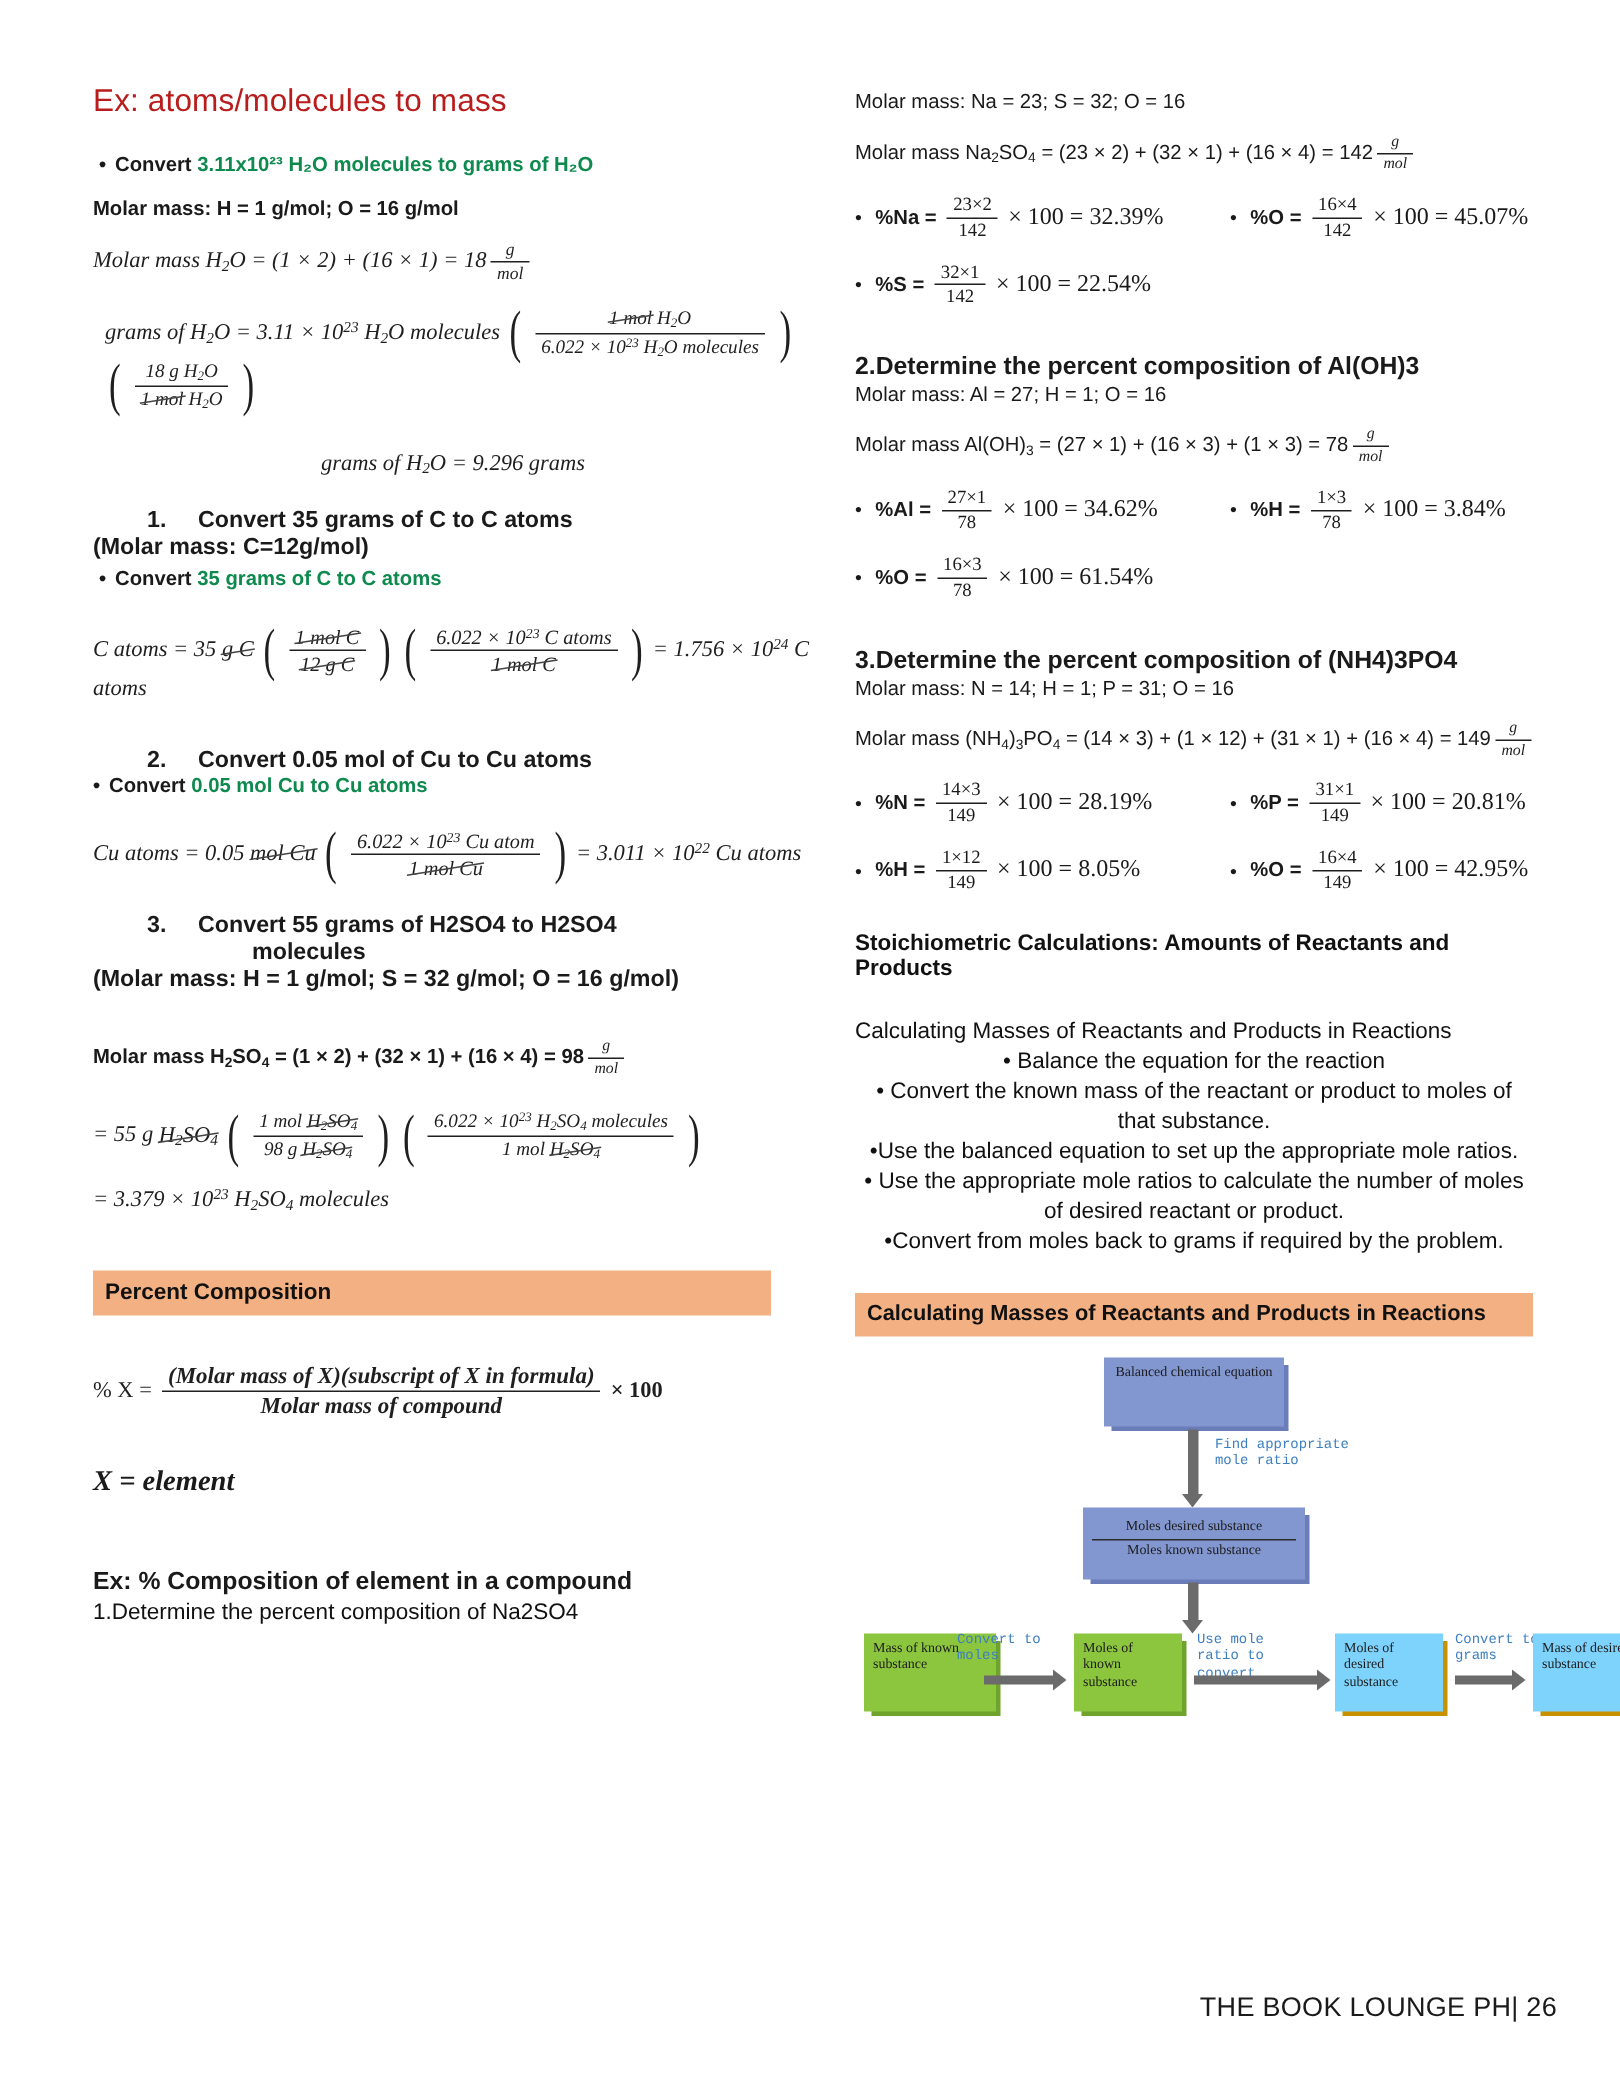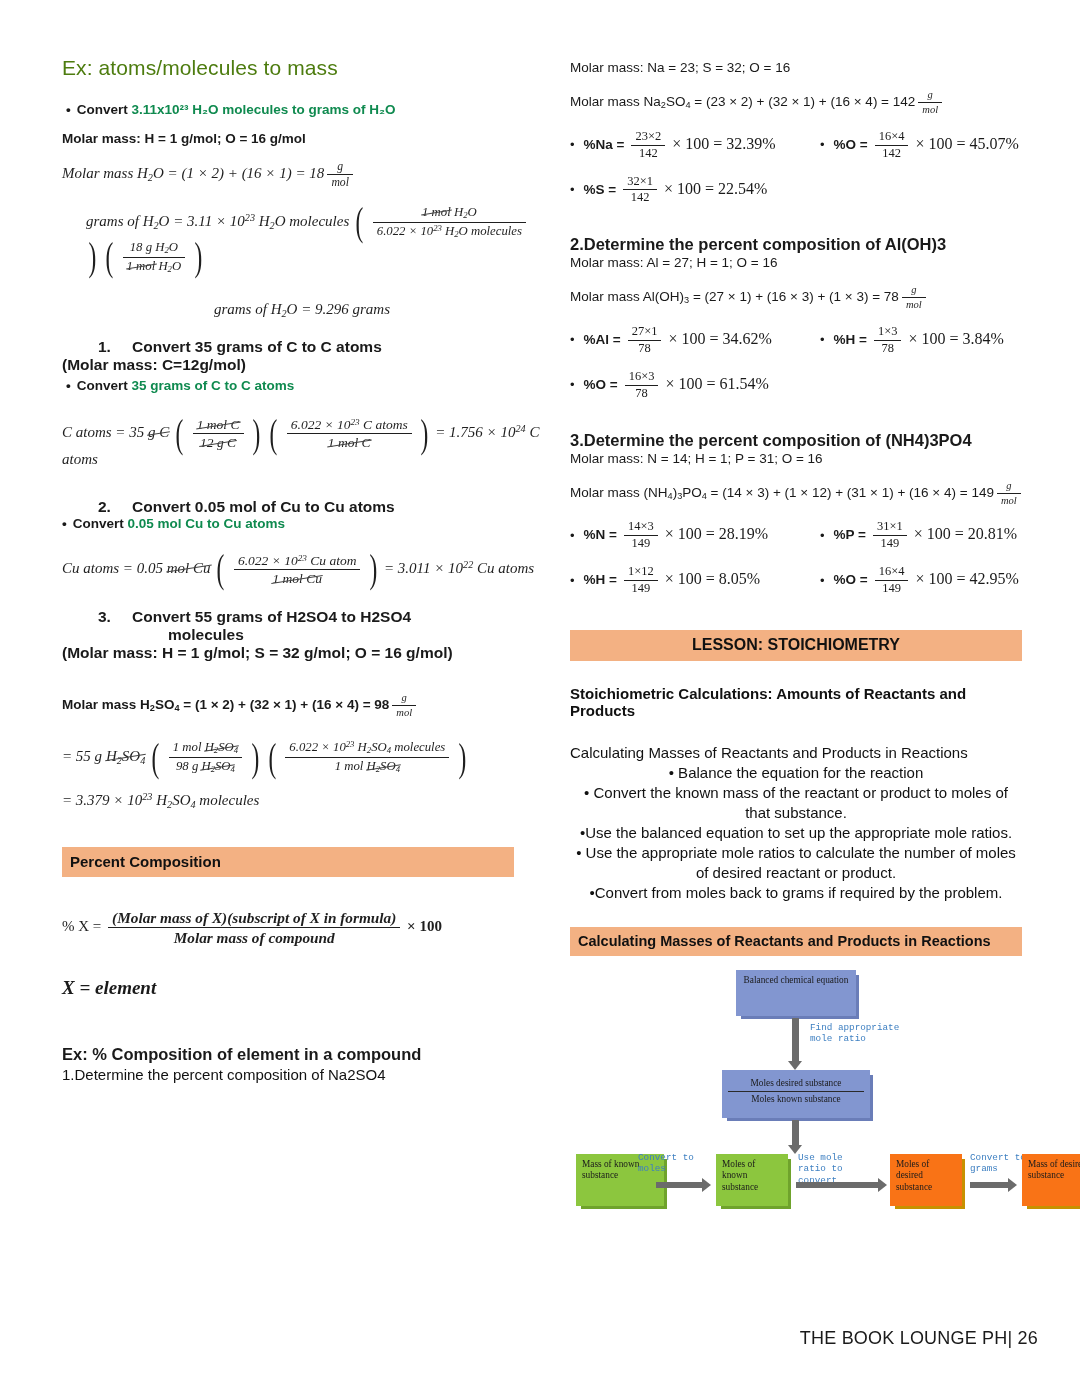--- a/index.html
+++ b/index.html
@@ -9,21 +9,21 @@
     font-family:"Liberation Sans", sans-serif;
     color:#1a1a1a;
     position:relative;
     overflow:hidden;
   }
   .page{position:absolute;inset:0;}
   .col-left{position:absolute;left:62px;top:56px;width:480px;}
   .col-right{position:absolute;left:570px;top:60px;width:460px;}
 
   
-  .h-title{font-size:21px;font-weight:400;color:#4d7c0f;letter-spacing:.1px;margin:0 0 22px 0;}
+  .h-title{font-size:21px;font-weight:400;color:#b91c1c;letter-spacing:.1px;margin:0 0 22px 0;}
   .bullet-green{font-size:13.5px;font-weight:bold;color:#0f8a4f;margin:0 0 14px 4px;}
   .bullet-green .lead{color:#1a1a1a;font-weight:bold;}
   .bullet-green:before{content:"\2022";color:#1a1a1a;margin-right:6px;}
   .plain{font-size:13.5px;color:#1a1a1a;margin:0 0 14px 0;font-weight:bold;}
   .math{font-family:"Liberation Serif", serif;font-style:italic;color:#1f1f1f;}
   .mathline{font-family:"Liberation Serif", serif;font-size:15px;margin:0 0 16px 0;color:#1f1f1f;}
   .serif-up{font-family:"Liberation Serif", serif;font-style:normal;}
 
   sub{font-size:.68em;vertical-align:-.25em;}
   sup{font-size:.68em;vertical-align:.45em;}
@@ -65,21 +65,21 @@
   .pc-cell .lbl{font-family:"Liberation Sans",sans-serif;font-size:13.5px;font-weight:bold;}
   .pc-cell:before{content:"\2022";margin-right:5px;font-family:"Liberation Sans",sans-serif;font-size:13px;}
   .pc-c1{width:250px;}
 
   
   .flow{position:relative;width:460px;height:215px;margin-top:10px;}
   .fbox{position:absolute;box-sizing:border-box;font-family:"Liberation Serif",serif;
         font-size:9.3px;color:#1b1b1b;line-height:1.25;padding:5px 6px;text-align:center;}
   .fbox.blue{background:#8296d0;box-shadow:4px 4px 0 -1px #6a7db8;}
   .fbox.green{background:#8cc63e;box-shadow:4px 4px 0 -1px #6fa32c;text-align:left;}
-  .fbox.gold{background:#f97316;box-shadow:4px 4px 0 -1px #c79100;text-align:left;}
+  .fbox.gold{background:#7dd3fc;box-shadow:4px 4px 0 -1px #c79100;text-align:left;}
   .flabel{position:absolute;font-family:Liberation Mono, monospace;font-size:9.3px;color:#3d7fc1;line-height:1.25;}
   .arrow-d{position:absolute;width:7px;background:#6b6b6b;}
   .arrow-d:after{content:"";position:absolute;left:-4px;bottom:-8px;border-left:7.5px solid transparent;border-right:7.5px solid transparent;border-top:9px solid #6b6b6b;}
   .arrow-r{position:absolute;height:6px;background:#6b6b6b;}
   .arrow-r:after{content:"";position:absolute;top:-4px;right:-9px;border-top:7px solid transparent;border-bottom:7px solid transparent;border-left:9px solid #6b6b6b;}
   .ratio-line{display:block;border-bottom:1px solid #2a2a2a;padding-bottom:2px;margin-bottom:2px;}
 
   .footer{position:absolute;right:42px;bottom:48px;font-size:18px;color:#1a1a1a;letter-spacing:.2px;}
 </style>
 </head>
@@ -92,21 +92,21 @@
     <h1 class="h-title">Ex: atoms/molecules to mass</h1>
 
     <p class="bullet-green"><span class="lead">Convert </span><span>3.11x10²³ H₂O molecules to grams of H₂O</span></p>
 
     <p class="plain">Molar mass: H = 1 g/mol;   O = 16 g/mol</p>
 
     <p class="mathline">
       <span class="math">Molar mass H<sub>2</sub>O = (1 × 2) + (16 × 1) = 18</span><span class="frac sm math"><span class="num">g</span><span class="den">mol</span></span>
     </p>
 
-    <p class="mathline" style="margin-left:24px">
+    <p class="mathline" style="margin-left:8px">
       <span class="math">grams of H<sub>2</sub>O = 3.11 × 10<sup>23</sup> H<sub>2</sub>O molecules</span>
       <span class="paren">(</span>
       <span class="frac math" style="font-size:.85em"><span class="num"><span class="strike">1 mol</span> H<sub>2</sub>O</span><span class="den">6.022 × 10<sup>23</sup> H<sub>2</sub>O molecules</span></span>
       <span class="paren">)</span>
       <span class="paren">(</span>
       <span class="frac math" style="font-size:.85em"><span class="num">18 g H<sub>2</sub>O</span><span class="den"><span class="strike">1 mol</span> H<sub>2</sub>O</span></span>
       <span class="paren">)</span>
     </p>
 
     <p class="mathline" style="text-align:center;margin-top:26px;margin-bottom:20px">
@@ -261,21 +261,20 @@
         <span class="frac sm"><span class="num">1×12</span><span class="den">149</span></span>
         <span>× 100 = 8.05%</span>
       </div>
       <div class="pc-cell">
         <span class="lbl">%O =</span>
         <span class="frac sm"><span class="num">16×4</span><span class="den">149</span></span>
         <span>× 100 = 42.95%</span>
       </div>
     </div>
 
-    <div class="banner center" style="margin-top:34px;width:452px">LESSON: STOICHIOMETRY</div>
 
     <p class="sub-head" style="margin-top:24px;width:452px">Stoichiometric Calculations: Amounts of Reactants and Products</p>
 
     <p class="body-line" style="margin-top:24px;width:452px">Calculating Masses of Reactants and Products in Reactions</p>
     <p class="body-list" style="width:452px">• Balance the equation for the reaction</p>
     <p class="body-list" style="width:452px">• Convert the known mass of the reactant or product to moles of that substance.</p>
     <p class="body-list" style="width:452px">•Use the balanced equation to set up the appropriate mole ratios.</p>
     <p class="body-list" style="width:452px">• Use the appropriate mole ratios to calculate the number of moles of desired reactant or product.</p>
     <p class="body-list" style="width:452px">•Convert from moles back to grams if required by the problem.</p>
 

